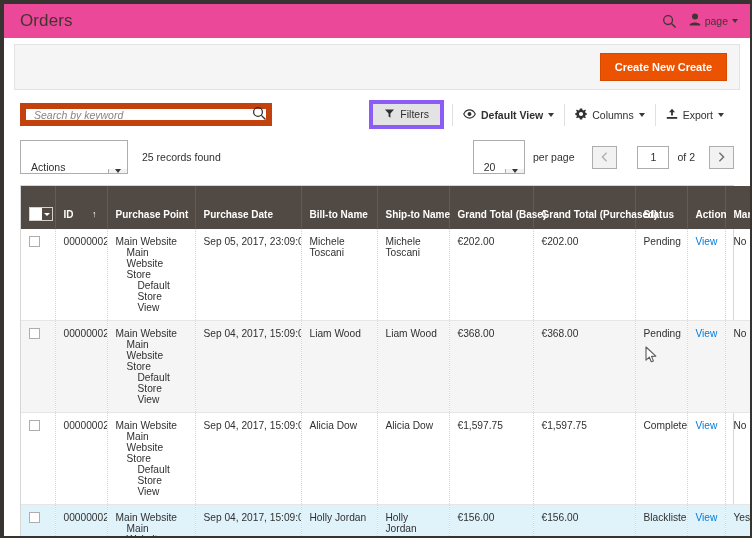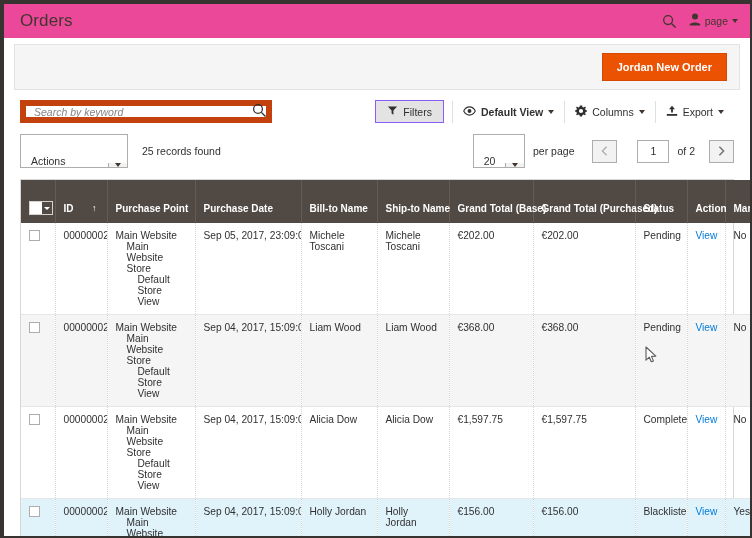--- a/index.html
+++ b/index.html
@@ -86,23 +86,23 @@
   .search-btn {
     position: absolute; right: 5px; top: 3px;
     width: 16px; height: 16px;
     background: none; border: none; cursor: pointer; padding: 0;
   }
   .toolbar-right {
     margin-left: auto;
     display: flex; align-items: center;
   }
   .btn-filters {
-    display: flex; align-items: flex-end; gap: 5px;
+    display: flex; align-items: flex-start; gap: 5px;
     background: #e3e3e3;
-    border: 1px solid #8b5cf6;
+    border: 4px solid #8b5cf6;
     padding: 4px 11px;
     font-size: 10.5px; color: #303030;
     cursor: pointer;
   }
   .tool-item {
     display: flex; align-items: center; gap: 5px;
     font-size: 10.5px; color: #303030;
     padding: 4px 10px;
     cursor: pointer;
     border-left: 1px solid #e0e0e0;
@@ -256,21 +256,21 @@
             <path d="M0.6 12.4 C0.6 8.6 11.4 8.6 11.4 12.4 Z" fill="#41362f"></path>
           </svg>
         </span>
         <span class="admin-label">page</span>
         <span class="caret-dn"></span>
       </span>
     </div>
   </div>
 
   <div class="page-actions">
-    <button class="btn-primary">Jordan New Order</button>
+    <button class="btn-primary">Create New Create</button>
   </div>
 
   <div class="grid-toolbar">
     <div class="search-wrap">
       <input class="search-input" type="text" placeholder="Search by keyword" style="">
       <button class="search-btn">
         <svg width="15" height="15" viewBox="0 0 16 16">
           <circle cx="6.4" cy="6.4" r="4.7" fill="none" stroke="#303030" stroke-width="1.3"></circle>
           <line x1="10" y1="10" x2="14.4" y2="14.4" stroke="#303030" stroke-width="1.5"></line>
         </svg>

